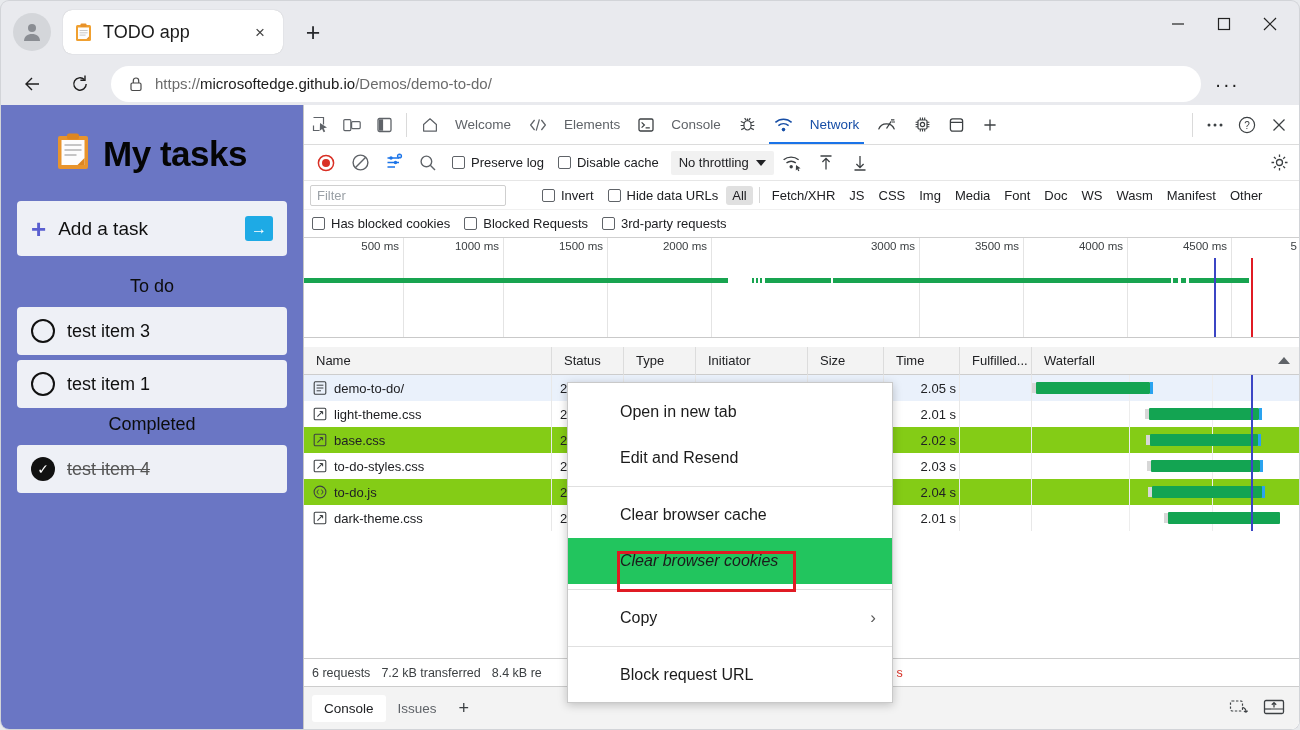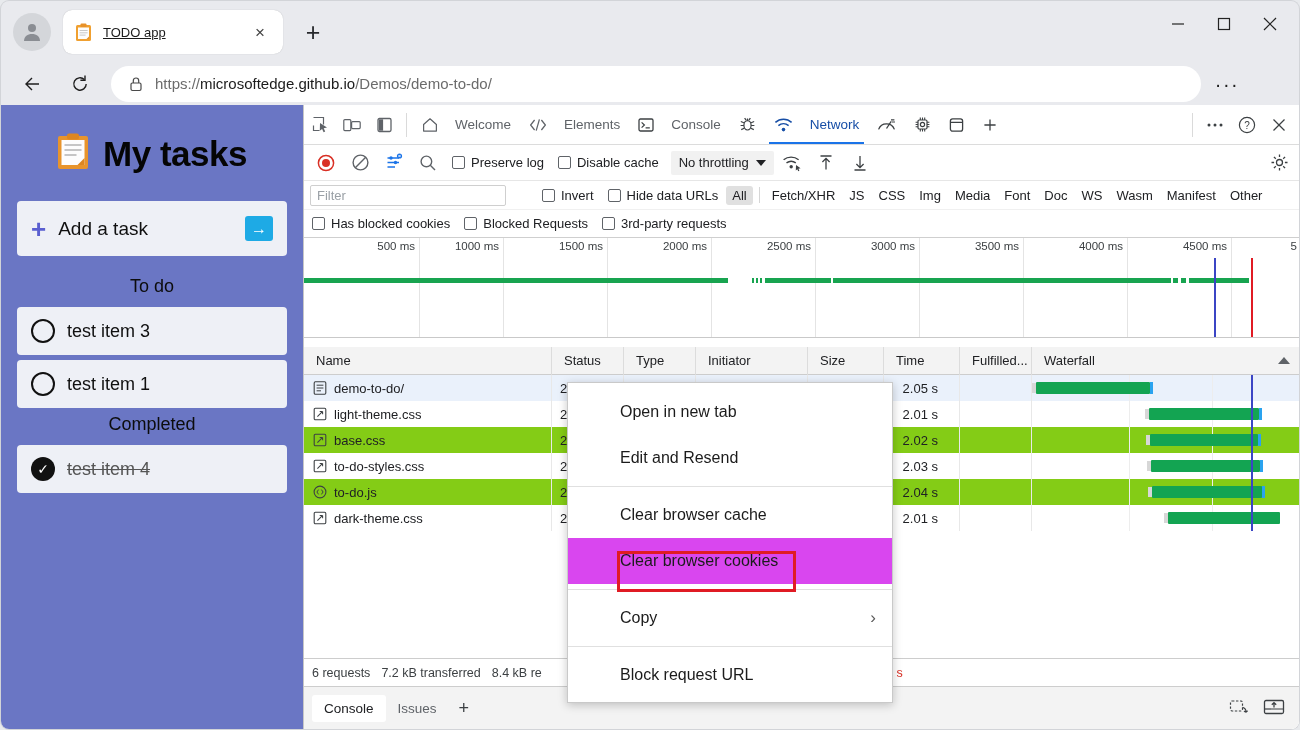--- a/index.html
+++ b/index.html
@@ -32,22 +32,22 @@
   .profile-avatar svg { display: block; }
   .tab {
     margin-left: 12px; width: 220px; height: 44px;
     background: #fff; border-radius: 9px;
     display: flex; align-items: center; padding: 0 10px;
     box-shadow: 0 0 1px rgba(0,0,0,0.25);
   }
   .tab-favicon { width: 20px; height: 20px; margin-right: 10px; flex: none;
                  display:flex; align-items:center; justify-content:center;}
   .tab-title {
-    flex: 1; font-size: 13px; color: #1b1b1b; white-space: nowrap;
-    overflow: hidden; text-overflow: ellipsis; text-decoration: underline;
+    flex: 1; font-size: 18px; color: #1b1b1b; white-space: nowrap;
+    overflow: hidden; text-overflow: ellipsis;
   }
   .tab-close {
     width: 26px; height: 26px; border-radius: 4px; flex:none;
     display: flex; align-items: center; justify-content: center;
     color: #444; font-size: 17px; line-height: 1;
   }
   .newtab {
     margin-left: 14px; width: 32px; height: 32px; border-radius: 5px;
     display: flex; align-items: center; justify-content: center;
     color: #27292c; font-size: 25px; font-weight: 300; line-height: 1;
@@ -214,21 +214,21 @@
   .tbl-head {
     display: flex; height: 28px; align-items: center;
     background: #f3f3f3; border-bottom: 1px solid #cdcdcd; font-size: 13px; color: #202124;
   }
   .th { padding-left: 12px; border-right: 1px solid #dcdcdc; height: 28px; display:flex; align-items:center; overflow:hidden; white-space:nowrap;text-align:right;}
   .tbl-row { display: flex; height: 26px; align-items: center; font-size: 13px; color: #202124; }
   .tbl-row.odd { background: #84cc16; }
   .tbl-row.first { background: #eaf1fb; }
   .td { padding-left: 8px; height: 26px; display: flex; align-items: center;
         border-right: 1px solid #e8e8e8; overflow: hidden; white-space: nowrap; }
-  .td.num { justify-content: flex-end; padding-right: 21px; }
+  .td.num { justify-content: flex-end; padding-right: 3px; }
   .fileico { width: 15px; height: 15px; margin-right: 7px; flex:none; display:flex;align-items:center;justify-content:center;}
   .sort-caret { margin-left:auto; margin-right: 10px; width:0;height:0;
     border-left:6px solid transparent;border-right:6px solid transparent;border-bottom:7px solid #5f6368;}
   .wf-cell { position: relative; height: 26px; flex: 1; border-right:none; }
   .wf-grid { position:absolute; top:0; bottom:0; width:1px; background:#ededed; }
   .wf-bar { position: absolute; top: 7px; height: 12px; background: #13a452; border-radius: 1px; }
   .wf-bar .tailcap { position:absolute; right:-3px; top:0; width:3px; height:12px; background:#2aa3ef; }
   .wf-bar .headcap { position:absolute; left:-4px; top:1px; width:4px; height:10px; background:#d7d7d7; }
   .wf-line { position:absolute; top:0; bottom:0; width:1.6px; }
 
@@ -252,21 +252,21 @@
   .ctxmenu {
     position: absolute; left: 567px; top: 382px; width: 326px;
     background: #fff; border: 1px solid #c9c9c9;
     box-shadow: 0 2px 9px rgba(0,0,0,0.22);
     padding: 6px 0 4px 0; z-index: 50;
   }
   .ctxitem {
     height: 46px; display: flex; align-items: center; padding: 0 16px 0 52px;
     font-size: 16px; color: #1b1b1b; position: relative;
   }
-  .ctxitem.hl { background: #d946ef; }
+  .ctxitem.hl { background: #22c55e; font-style: italic; }
   .ctxdiv { height: 1px; background: #e0e0e0; margin: 5px 0; }
   .ctx-sub { margin-left: auto; color: #5a5a5a; font-size: 17px; }
   .redbox {
     position: absolute; left: 617px; top: 551px; width: 179px; height: 41px;
     border: 3px solid #e01b24; z-index: 60; pointer-events: none;
   }
 </style>
 </head>
 <body>
 
@@ -631,34 +631,31 @@
           <span class="sqbox"></span>
           <span>Blocked Requests</span>
         </div>
         <div class="dt-cbx" style="padding:0">
           <span class="sqbox"></span>
           <span>3rd-party requests</span>
         </div>
       </div>
 
       <div class="dt-overview">
-        <div class="ov-tick" style="left:0;width:116px">
+        <div class="ov-tick" style="left:0;width:100px">
             <span>500 ms</span>
           </div>
         <div class="ov-tick" style="left:100px;width:100px">
             <span>1000 ms</span>
           </div>
         <div class="ov-tick" style="left:200px;width:104px">
             <span>1500 ms</span>
           </div>
         <div class="ov-tick" style="left:304px;width:104px">
             <span>2000 ms</span>
-          </div>
-        <div class="ov-tick" style="left:408px;width:104px">
-            <span>2500 ms</span>
           </div>
         <div class="ov-tick" style="left:512px;width:104px">
             <span>3000 ms</span>
           </div>
         <div class="ov-tick" style="left:616px;width:104px">
             <span>3500 ms</span>
           </div>
         <div class="ov-tick" style="left:720px;width:104px">
             <span>4000 ms</span>
           </div>

